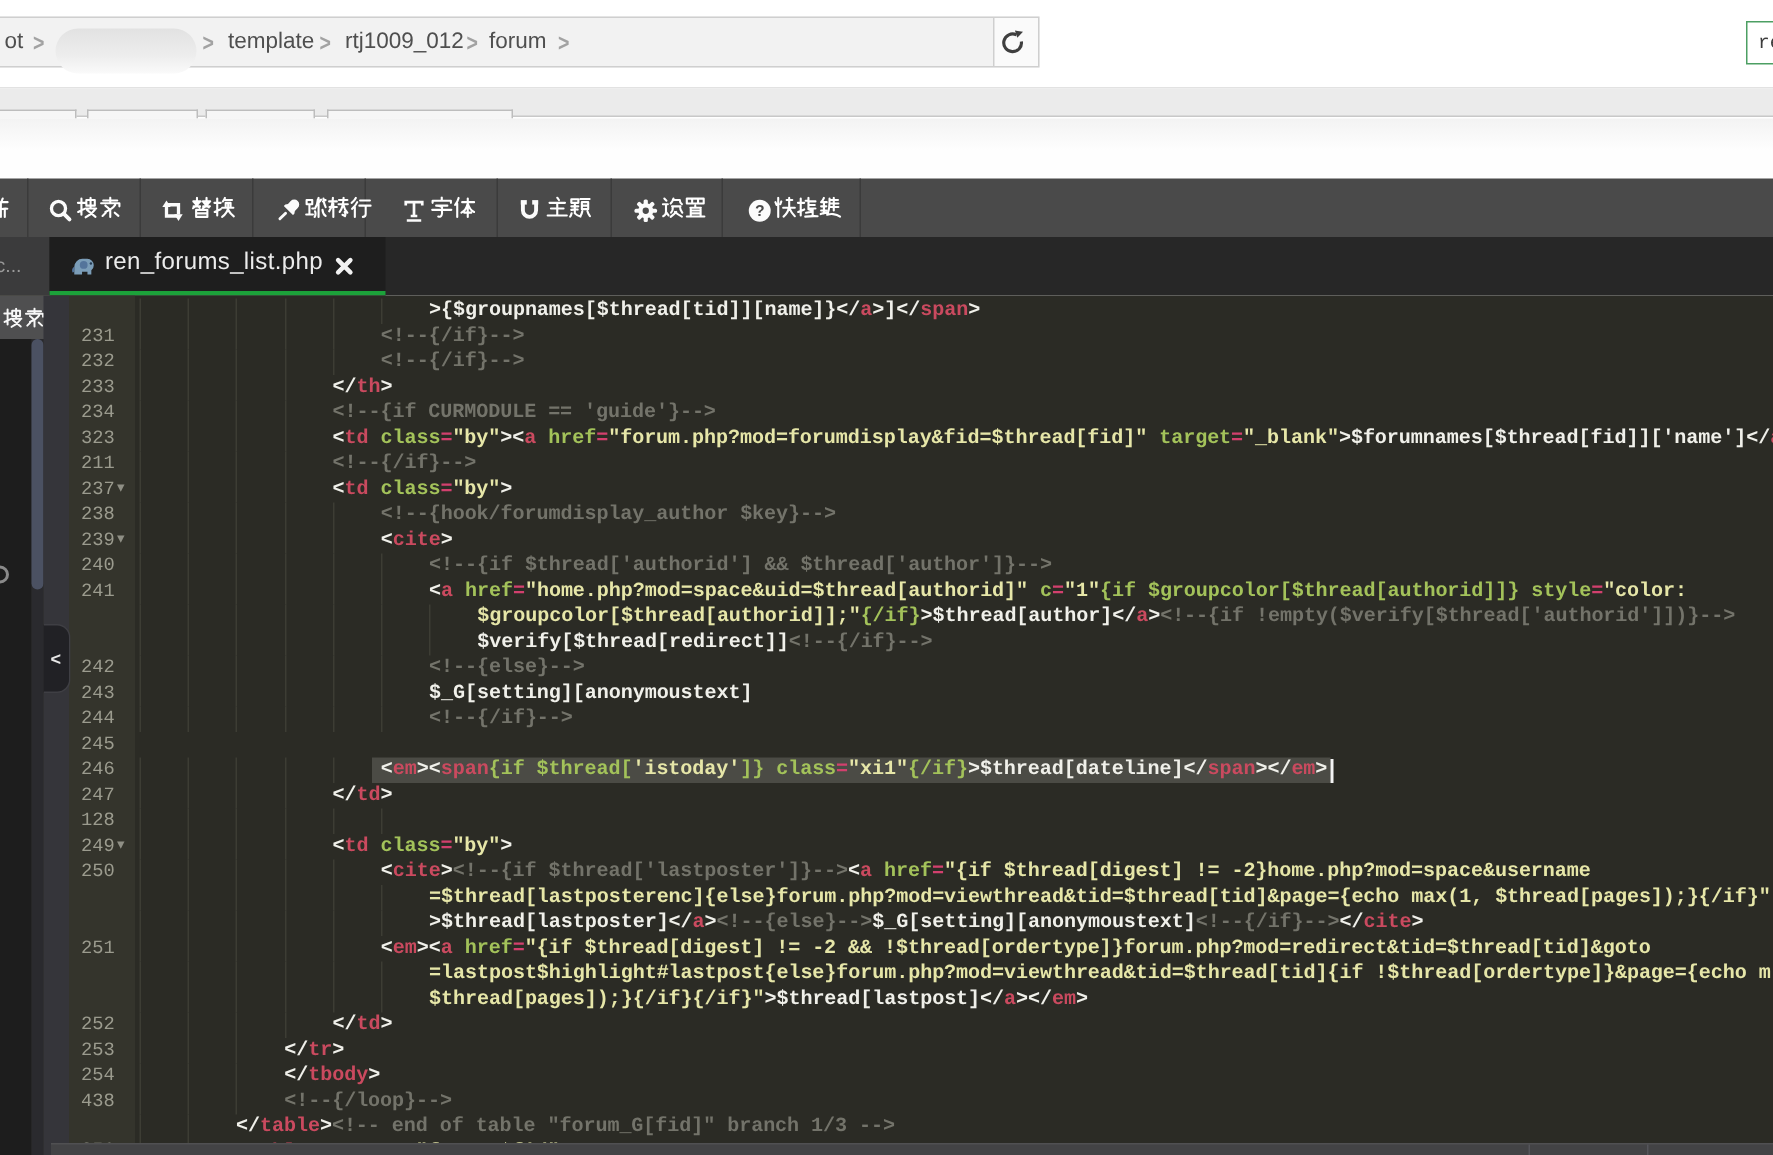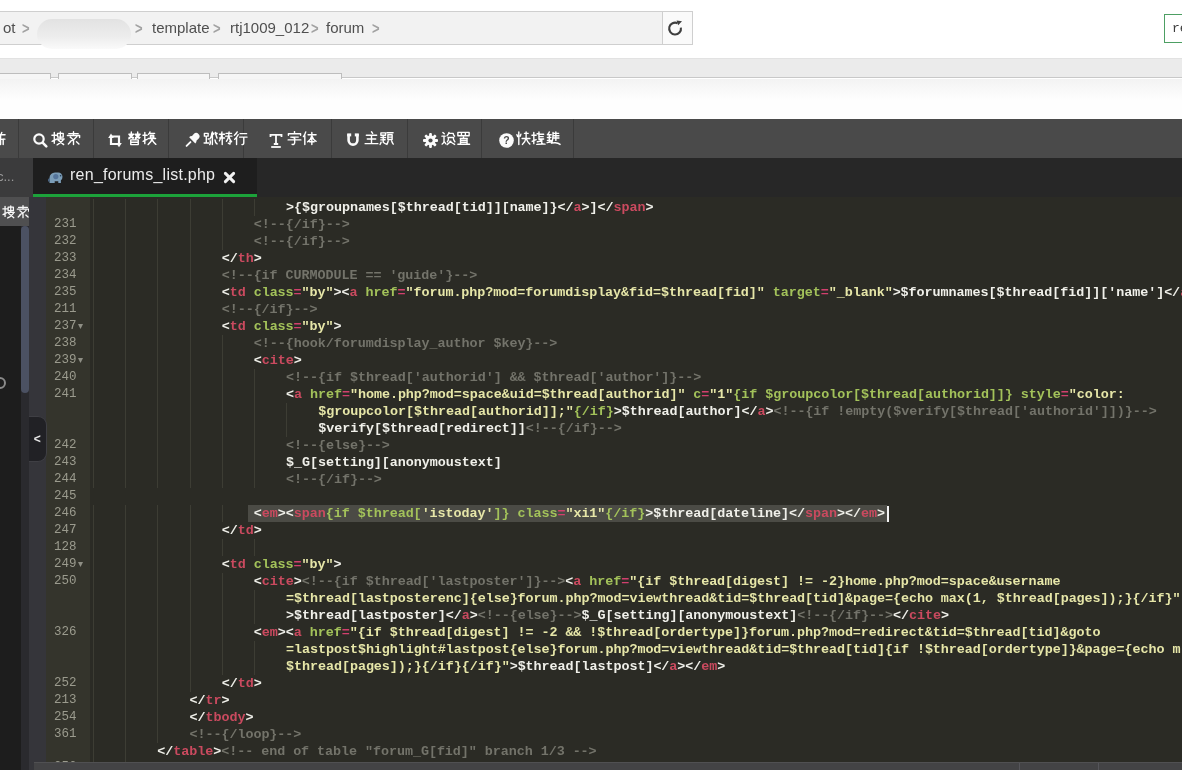--- a/index.html
+++ b/index.html
@@ -182,44 +182,44 @@
   <div id="tabgreen"></div>
 </div>
 
 <div id="code">
   <div id="gutter"></div>
   <div id="seltext"></div>
   <div class="ln" style="top:19px">231</div>
 <div class="ln" style="top:36px">232</div>
 <div class="ln" style="top:53px">233</div>
 <div class="ln" style="top:70px">234</div>
-<div class="ln" style="top:87px">235</div>
+<div class="ln" style="top:87px">323</div>
 <div class="ln" style="top:104px">211</div>
 <div class="ln" style="top:121px">237</div>
 <div class="fold" style="top:121px">▾</div>
 <div class="ln" style="top:138px">238</div>
 <div class="ln" style="top:155px">239</div>
 <div class="fold" style="top:155px">▾</div>
 <div class="ln" style="top:172px">240</div>
 <div class="ln" style="top:189px">241</div>
 <div class="ln" style="top:240px">242</div>
 <div class="ln" style="top:257px">243</div>
 <div class="ln" style="top:274px">244</div>
 <div class="ln" style="top:291px">245</div>
 <div class="ln" style="top:308px">246</div>
 <div class="ln" style="top:325px">247</div>
 <div class="ln" style="top:342px">128</div>
 <div class="ln" style="top:359px">249</div>
 <div class="fold" style="top:359px">▾</div>
 <div class="ln" style="top:376px">250</div>
-<div class="ln" style="top:427px">326</div>
+<div class="ln" style="top:427px">251</div>
 <div class="ln" style="top:478px">252</div>
-<div class="ln" style="top:495px">213</div>
+<div class="ln" style="top:495px">253</div>
 <div class="ln" style="top:512px">254</div>
-<div class="ln" style="top:529px">361</div>
+<div class="ln" style="top:529px">438</div>
 <div class="ln" style="top:562px">256</div>
 <div class="ln" style="top:563px">257</div>
   <div class="row" style="top:2px"><i></i><i></i><i></i><i></i><i></i><i></i><b class="w">&gt;{$groupnames[$thread[tid]][name]}</b><b class="w">&lt;/</b><b class="r">a</b><b class="w">&gt;]</b><b class="w">&lt;/</b><b class="r">span</b><b class="w">&gt;</b></div>
 <div class="row" style="top:19px"><i></i><i></i><i></i><i></i><i></i><b class="c">&lt;!--{/if}--&gt;</b></div>
 <div class="row" style="top:36px"><i></i><i></i><i></i><i></i><i></i><b class="c">&lt;!--{/if}--&gt;</b></div>
 <div class="row" style="top:53px"><i></i><i></i><i></i><i></i><b class="w">&lt;/</b><b class="r">th</b><b class="w">&gt;</b></div>
 <div class="row" style="top:70px"><i></i><i></i><i></i><i></i><b class="c">&lt;!--{if CURMODULE == 'guide'}--&gt;</b></div>
 <div class="row" style="top:87px"><i></i><i></i><i></i><i></i><b class="w">&lt;</b><b class="r">td</b><b class="g"> class</b><b class="p">=</b><b class="y">"by"</b><b class="w">&gt;&lt;</b><b class="r">a</b><b class="g"> href</b><b class="p">=</b><b class="y">"forum.php?mod=forumdisplay&amp;fid=$thread[fid]"</b><b class="g"> target</b><b class="p">=</b><b class="y">"_blank"</b><b class="w">&gt;$forumnames[$thread[fid]]['name']&lt;/</b><b class="r">a</b></div>
 <div class="row" style="top:104px"><i></i><i></i><i></i><i></i><b class="c">&lt;!--{/if}--&gt;</b></div>
 <div class="row" style="top:121px"><i></i><i></i><i></i><i></i><b class="w">&lt;</b><b class="r">td</b><b class="g"> class</b><b class="p">=</b><b class="y">"by"</b><b class="w">&gt;</b></div>

